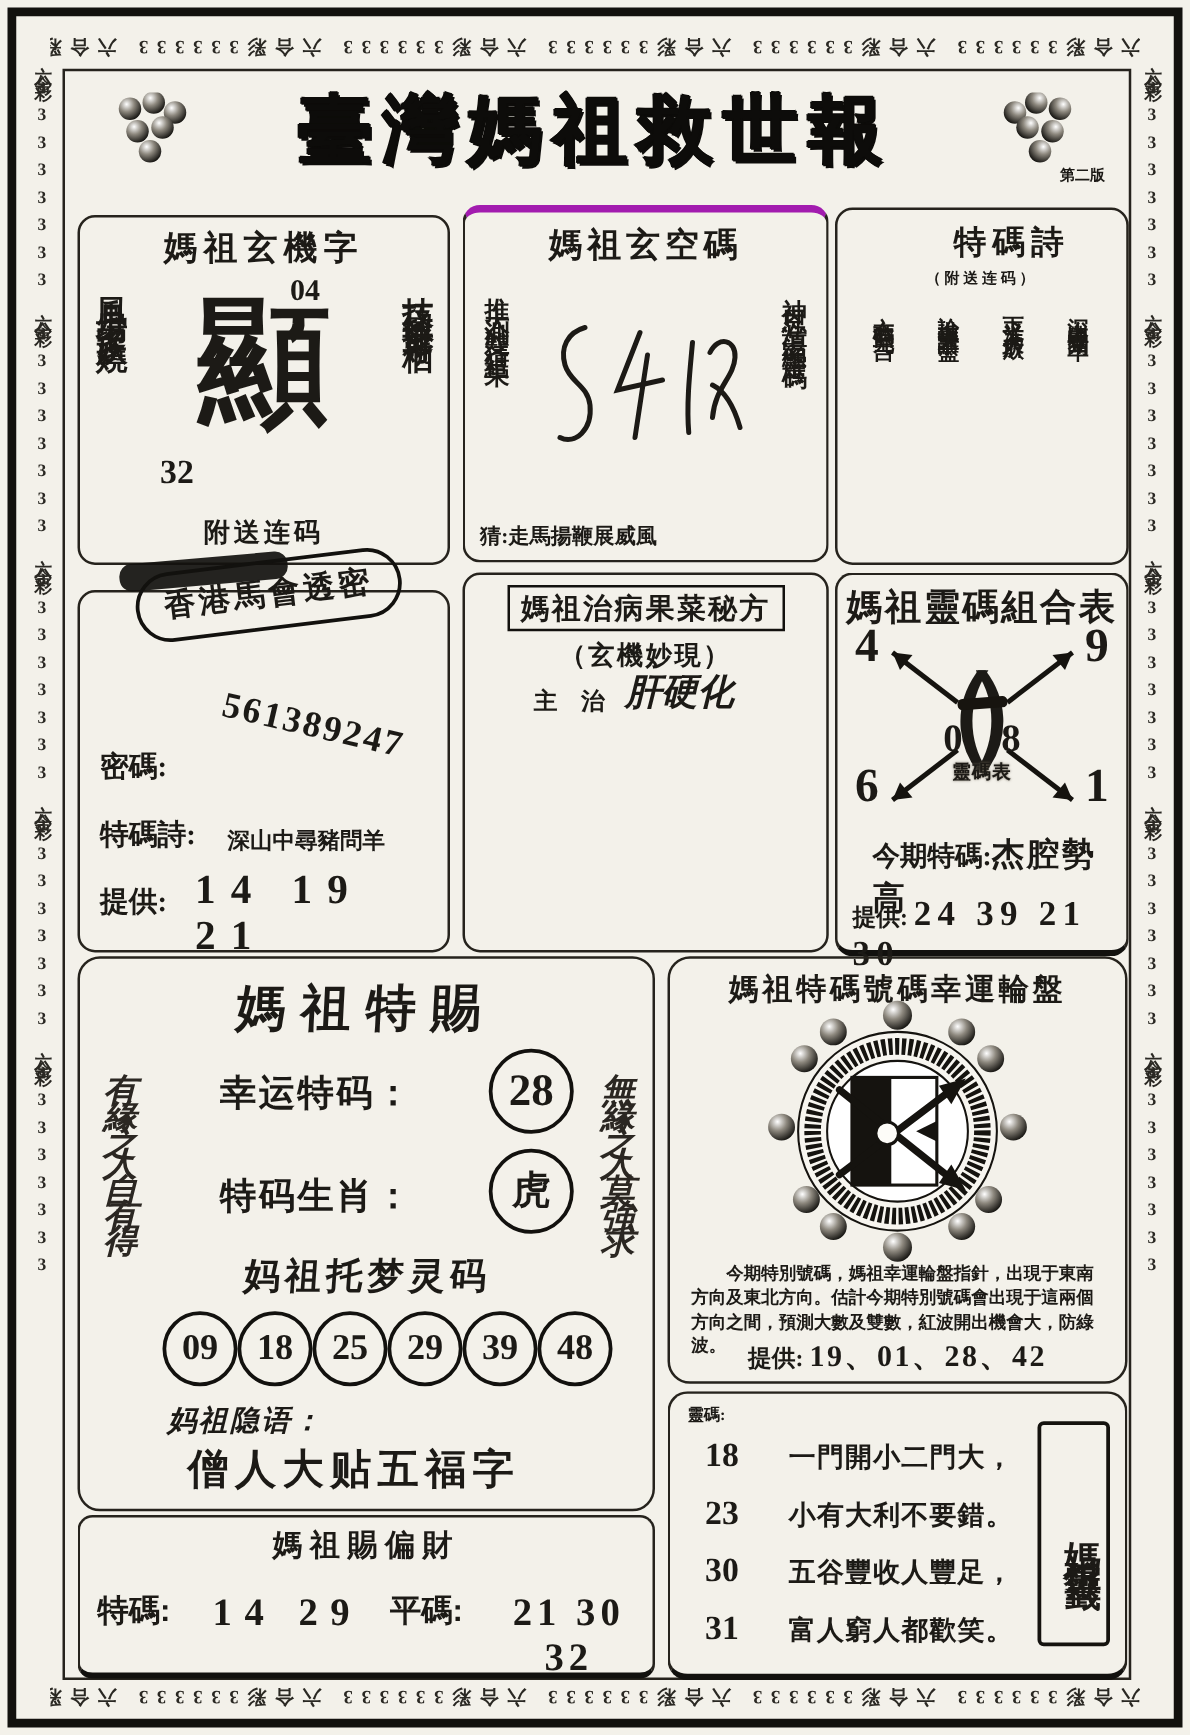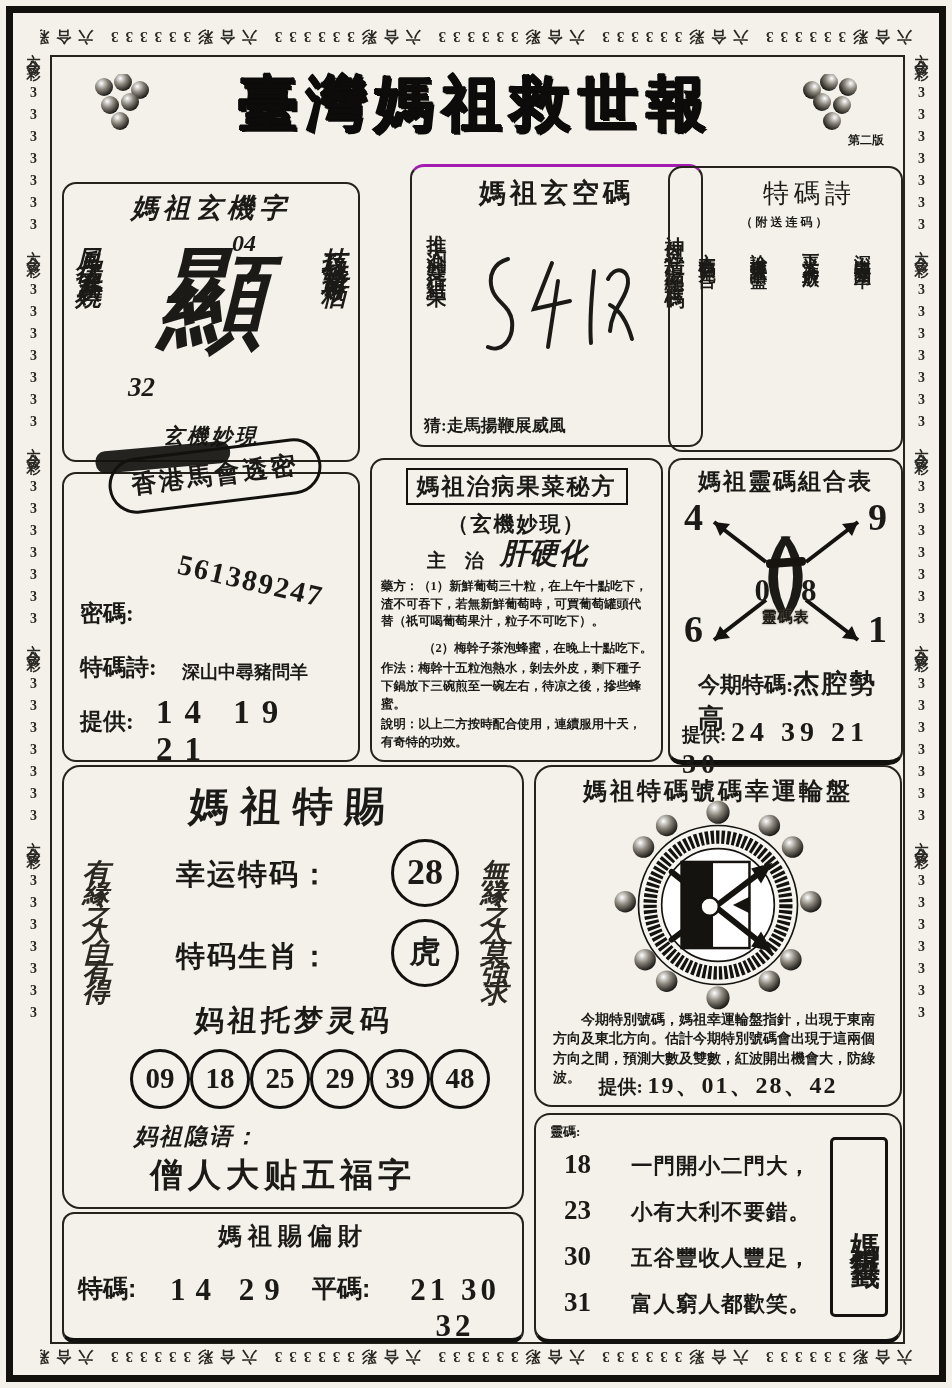--- a/index.html
+++ b/index.html
@@ -20,59 +20,59 @@
   
   .masthead{position:absolute;left:168px;top:64px;width:616px;text-align:center;
             font-family:"Liberation Sans",sans-serif;font-weight:900;font-size:60px;letter-spacing:8px;
             color:#0d0c0a;text-shadow:1px 0 0 #0d0c0a,-1px 0 0 #0d0c0a,0 1px 0 #0d0c0a,0 -1px 0 #0d0c0a,2px 2px 0 #0d0c0a;}
   .edition{position:absolute;left:848px;top:132px;font-size:12px;font-weight:700;}
   .cluster{position:absolute;top:74px;}
   .cluster-left{left:90px;}
   .cluster-right{left:796px;transform:scaleX(-1);}
   
   .box{position:absolute;border:2px solid #26231d;border-radius:14px;}
-  .bt-heavy{border-top:3px solid #a21caf;margin-left:40px;}
+  .bt-heavy{border-top:6px solid #a21caf;}
   .bb-heavy{border-bottom:5px solid #12110e;}
   .ctr{text-align:center;}
   .sans{font-family:"Liberation Sans",sans-serif;}
   .abs{position:absolute;}
   .vtext{writing-mode:vertical-rl;text-orientation:upright;}
   
   .boxA-title{left:0;right:0;top:6px;font-size:27px;font-weight:700;letter-spacing:5px;}
   .boxA-side{top:44px;font-size:25px;font-weight:700;letter-spacing:6px;}
   .boxA-num{font-size:24px;font-weight:700;}
   .boxA-char{left:0;right:0;top:60px;font-size:106px;font-weight:700;line-height:1.1;}
   .boxA-footer{left:0;right:0;bottom:10px;font-size:21px;font-weight:700;letter-spacing:3px;}
   
   .boxB-title{left:0;right:0;top:8px;font-size:27px;font-weight:700;letter-spacing:4px;}
   .boxB-side{top:52px;font-size:20px;font-weight:700;letter-spacing:9px;}
   .boxB-footer{left:12px;bottom:8px;font-size:17px;font-weight:700;}
   
-  .boxC-title{left:0;right:0;top:8px;font-size:26px;font-weight:400;letter-spacing:5px;margin-left:48px;}
+  .boxC-title{left:0;right:0;top:8px;font-size:26px;font-weight:700;letter-spacing:5px;margin-left:48px;}
   .boxC-sub{left:0;right:0;top:46px;font-size:12px;font-weight:700;letter-spacing:3px;}
   .boxC-poem{left:8px;top:72px;height:206px;width:210px;writing-mode:vertical-rl;text-orientation:upright;
              font-size:17px;font-weight:700;line-height:3.05;letter-spacing:3px;}
   
   .stamp{left:44px;top:-26px;width:214px;height:56px;transform:rotate(-7deg);}
   .stamp-border{position:absolute;inset:0;border:3px solid #12110e;border-radius:28px;}
   .stamp-blob{position:absolute;left:-10px;top:-8px;width:135px;height:22px;background:#12110e;border-radius:10px;transform:rotate(2deg);opacity:.92;}
   .stamp-text{position:absolute;left:0;right:0;top:10px;text-align:center;font-size:25px;font-weight:700;letter-spacing:3px;}
   .lblD{font-size:23px;font-weight:900;}
   .boxD-mima-v{left:118px;top:74px;font-size:29px;font-weight:700;letter-spacing:2px;transform:rotate(13deg);transform-origin:left top;}
   
   .boxE-titlewrap{left:0;right:0;top:8px;}
   .boxE-titlebox{display:inline-block;border:2px solid #12110e;padding:1px 9px;font-size:23px;font-weight:700;letter-spacing:2px;}
   .boxE-sub{left:0;right:0;top:50px;font-size:21px;font-weight:700;letter-spacing:2px;}
   .boxE-zhuzhi{left:55px;top:88px;font-size:19px;font-weight:700;letter-spacing:7px;}
   .boxE-disease{left:128px;top:74px;font-size:29px;font-weight:700;font-style:italic;}
   .boxE-body{left:9px;right:8px;top:118px;font-size:12.4px;font-weight:700;line-height:1.42;}
   .boxE-body p{margin:0 0 3px 0;}
   .p-indent{text-indent:3.4em;margin-top:9px !important;}
   
-  .boxF-title{left:0;right:0;top:6px;font-size:23px;font-weight:900;letter-spacing:2px;}
+  .boxF-title{left:0;right:0;top:6px;font-size:29px;font-weight:900;letter-spacing:2px;}
   .boxF-num{font-size:38px;font-weight:700;line-height:1;}
   .paren{font-size:92px;font-weight:700;line-height:1;top:64px;}
   .boxF-center{left:0;right:0;top:110px;font-size:31px;font-weight:700;}
   .boxF-smudge{left:96px;top:98px;width:40px;height:9px;background:#17140f;border-radius:4px;transform:rotate(-4deg);}
   .boxF-clabel{left:0;right:0;top:148px;font-size:15px;font-weight:900;letter-spacing:1px;text-shadow:0 0 2px #6b6457;}
   .boxF-jinqi{left:12px;top:206px;font-size:22px;font-weight:700;margin-left:16px;}
   .boxF-jinqi b{font-size:26px;letter-spacing:2px;}
   .boxF-tigong{left:12px;top:256px;font-size:19px;font-weight:900;}
   .boxF-tigong b{font-size:28px;letter-spacing:5px;}
   
@@ -140,28 +140,28 @@
     <circle cx="14" cy="13" r="9" fill="url(#bg2)"></circle>
       <circle cx="33" cy="8" r="9" fill="url(#bg2)"></circle>
     <circle cx="50" cy="16" r="9" fill="url(#bg2)"></circle>
       <circle cx="20" cy="31" r="9" fill="url(#bg2)"></circle>
     <circle cx="40" cy="28" r="9" fill="url(#bg2)"></circle>
       <circle cx="30" cy="47" r="9" fill="url(#bg2)"></circle>
   </svg>
   <div class="masthead">臺灣媽祖救世報</div>
   <div class="edition">第二版</div>
 
-  <div class="box" style="left:62px;top:182px;width:294px;height:276px;font-style:italic;">
+  <div class="box" style="left:62px;top:172px;width:294px;height:276px;">
     <div class="abs ctr sans boxA-title">媽祖玄機字</div>
     <div class="abs vtext boxA-side" style="left:8px;">風月場中多妖嬈</div>
     <div class="abs vtext boxA-side" style="right:8px;">技巧敏捷影可栖</div>
     <div class="abs boxA-num" style="left:168px;top:46px;">04</div>
     <div class="abs ctr boxA-char">顯</div>
     <div class="abs boxA-num" style="left:64px;top:188px;font-size:27px;">32</div>
-    <div class="abs ctr boxA-footer">玄機妙現</div>
+    <div class="abs ctr boxA-footer">附送连码</div>
   </div>
 
   <div class="box bt-heavy" style="left:370px;top:164px;width:289px;height:278px;">
     <div class="abs ctr sans boxB-title">媽祖玄空碼</div>
     <div class="abs vtext boxB-side" style="left:12px;">推大測雙猜結果</div>
     <div class="abs vtext boxB-side" style="right:12px;">神恩浩蕩顯靈碼</div>
     <svg class="abs" style="left:62px;top:76px;" width="168" height="150" viewBox="0 0 168 150">
       <g fill="none" stroke="#1c1a16" stroke-width="4" stroke-linecap="round">
         <path d="M34,16 C20,20 14,32 18,46 C22,60 36,62 38,78 C40,98 26,110 14,104"></path>
         <path d="M78,20 L60,66 L96,58"></path>
@@ -199,26 +199,20 @@
     <div class="abs" style="left:92px;top:220px;font-size:33px;font-weight:700;letter-spacing:12px;">14 19 21</div>
   </div>
 
   <div class="box" style="left:370px;top:458px;width:289px;height:300px;">
     <div class="abs ctr boxE-titlewrap">
       <span class="sans boxE-titlebox">媽祖治病果菜秘方</span>
     </div>
     <div class="abs ctr sans boxE-sub">（玄機妙現）</div>
     <div class="abs boxE-zhuzhi">主 治</div>
     <div class="abs boxE-disease">肝硬化</div>
-    <div class="abs boxE-body">
-      <p>藥方：（1）新鮮葡萄三十粒，在上午十點吃下，渣不可吞下，若無新鮮葡萄時，可買葡萄罐頭代替（祇可喝葡萄果汁，粒子不可吃下）。</p>
-      <p class="p-indent">（2）梅幹子茶泡蜂蜜，在晚上十點吃下。</p>
-      <p>作法：梅幹十五粒泡熱水，剝去外皮，剩下種子下鍋放下三碗煎至一碗左右，待凉之後，摻些蜂蜜。</p>
-      <p>說明：以上二方按時配合使用，連續服用十天，有奇特的功效。</p>
-    </div>
   </div>
 
   <div class="box bb-heavy" style="left:668px;top:458px;width:231px;height:300px;">
     <div class="abs ctr sans boxF-title">媽祖靈碼組合表</div>
     <svg class="abs" style="left:0;top:40px;" width="231" height="160" viewBox="0 0 231 160">
       <g stroke="#15130f" stroke-width="4">
         <line x1="96" y1="62" x2="44" y2="22"></line>
           <line x1="136" y1="62" x2="188" y2="22"></line>
         <line x1="96" y1="100" x2="44" y2="140"></line>
           <line x1="136" y1="100" x2="188" y2="140"></line>

